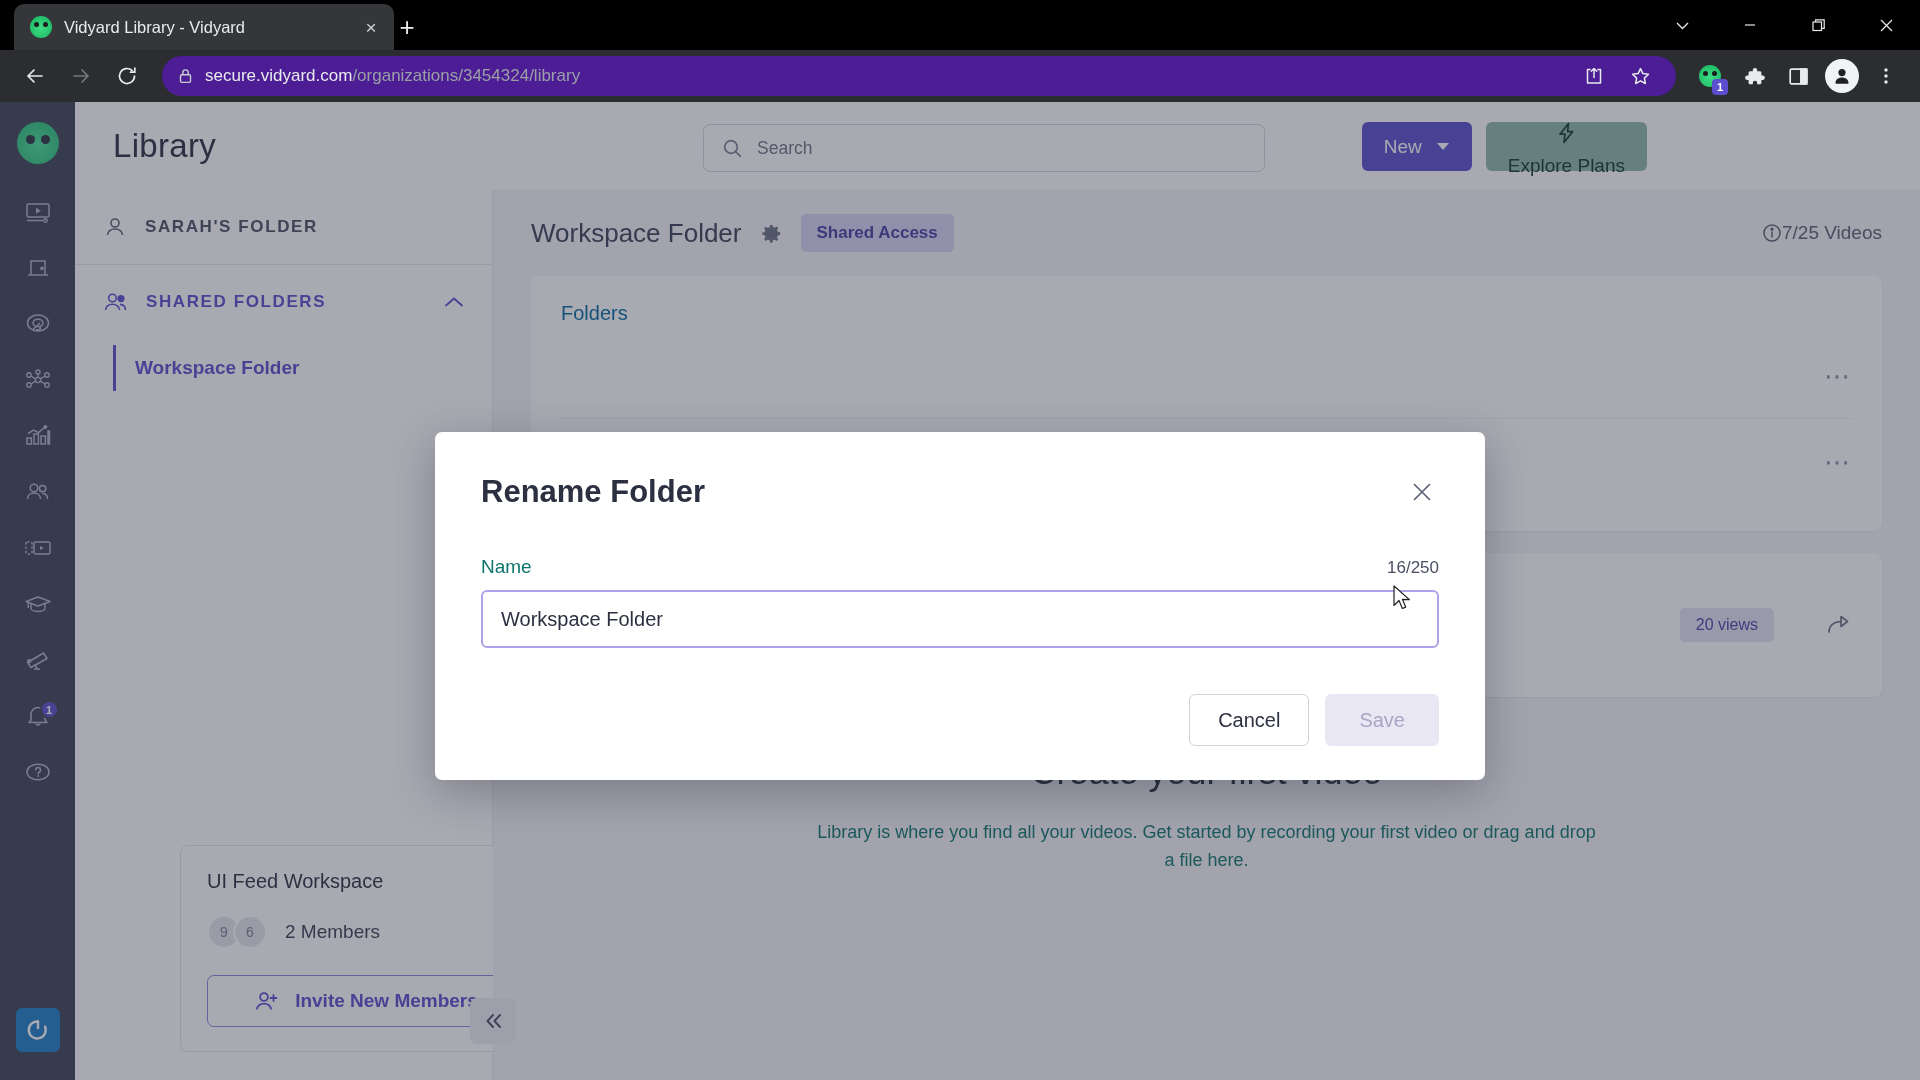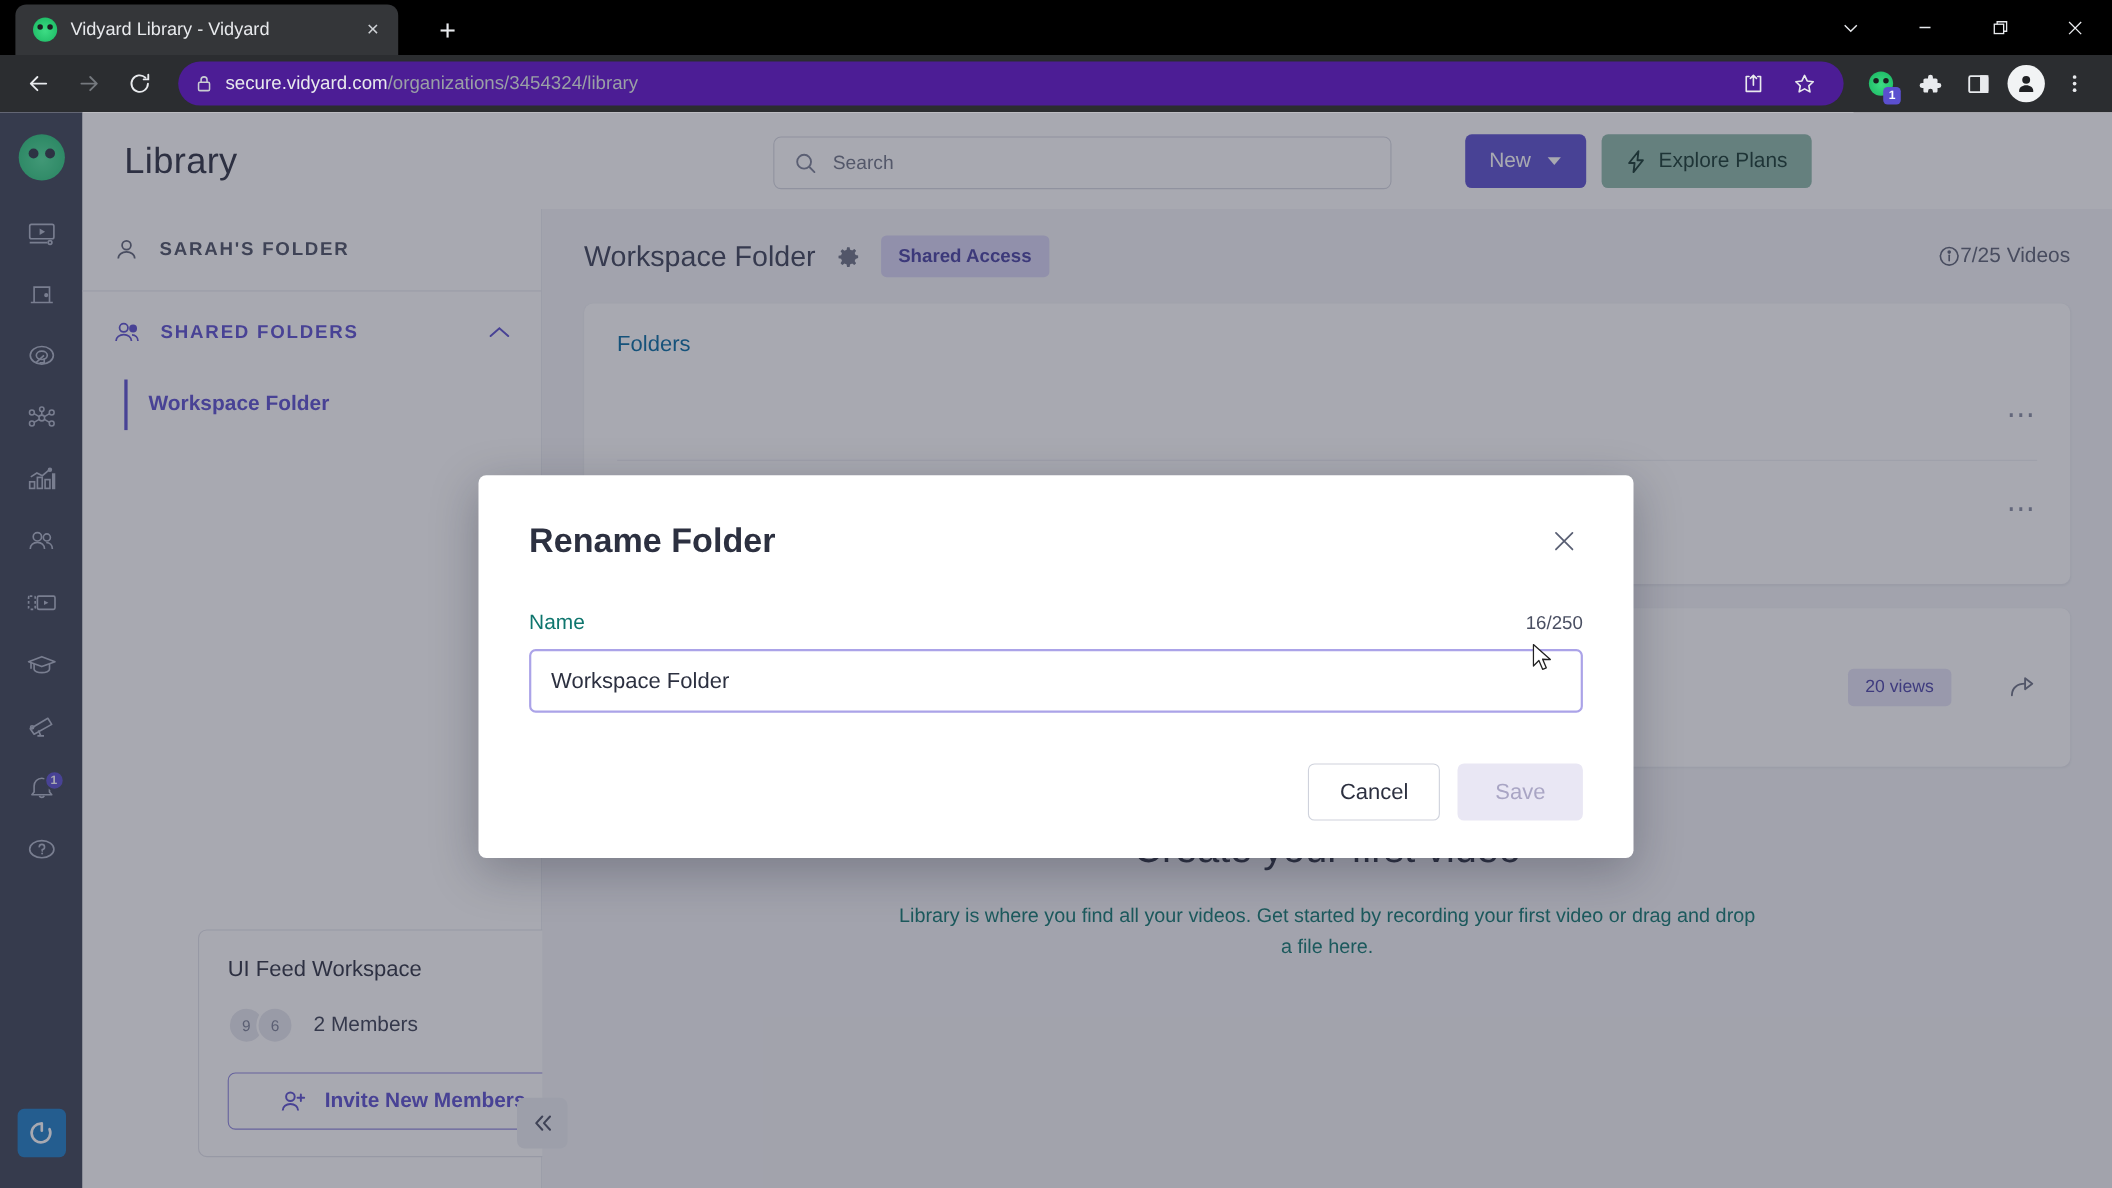--- a/index.html
+++ b/index.html
@@ -10,21 +10,21 @@
     background: #000;
   }
   #app { position: relative; width: 1920px; height: 1080px; }
 
   
   .browser-titlebar {
     position: absolute; top: 0; left: 0; width: 1920px; height: 50px;
     background: #000000;
   }
   .tab {
-    position: absolute; left: 14px; top: 4px; width: 348px; height: 46px;
+    position: absolute; left: 14px; top: 4px; width: 380px; height: 46px;
     background: #343639; border-radius: 10px 10px 0 0;
     display: flex; align-items: center; padding: 0 10px 0 16px; gap: 12px;
   }
   .tab-favicon {
     width: 22px; height: 22px; border-radius: 50%;
     background: radial-gradient(circle at 50% 55%, #3ddc84 0%, #22c06a 70%, #17a35a 100%);
     position: relative; flex: 0 0 auto;
   }
   .tab-favicon::before, .tab-favicon::after {
     content: ""; position: absolute; top: 6px; width: 5px; height: 5px;
@@ -166,21 +166,21 @@
   .btn-new {
     background: #5b4fcf; color: #ffffff; border: none; border-radius: 6px;
     height: 49px; padding: 0 22px; font-size: 19px;
     display: flex; align-items: center; gap: 14px;
     font-family: "Liberation Sans", sans-serif; cursor: pointer;
   }
   .btn-explore {
     background: #8cb8a8; color: #12362c; border: none; border-radius: 6px;
     height: 49px; padding: 0 22px; font-size: 19px;
     display: flex; align-items: center; gap: 11px;
-    font-family: "Liberation Sans", sans-serif; cursor: pointer;
+    font-family: "Liberation Sans", sans-serif; cursor: pointer; flex-direction: column;
   }
 
   
   .fsidebar {
     position: absolute; left: 75px; top: 88px; width: 418px; height: 890px;
     background: #ffffff; border-right: 1px solid #e7e8ee;
   }
   .fs-row {
     height: 74px; display: flex; align-items: center; gap: 18px;
     padding: 0 28px; color: #4b5063;

